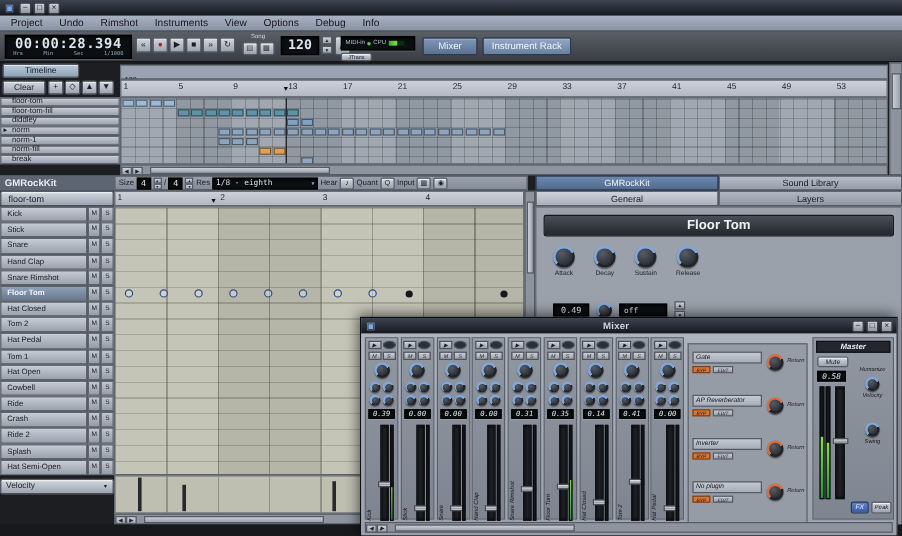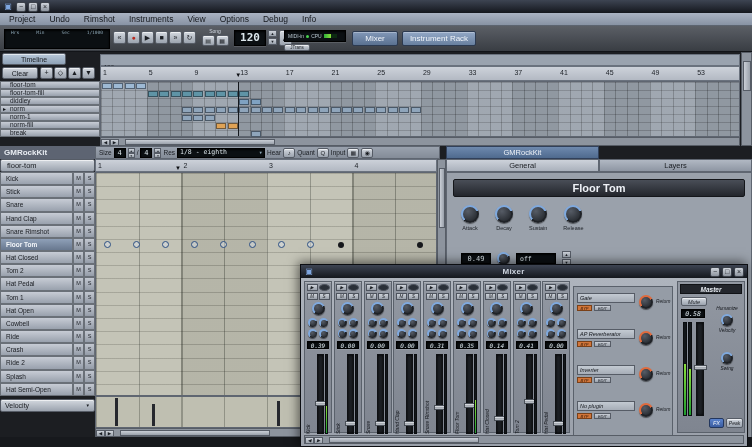--- a/index.html
+++ b/index.html
@@ -194,20 +194,21 @@
       <div class="menu-item">Rimshot</div>
       <div class="menu-item">Instruments</div>
       <div class="menu-item">View</div>
       <div class="menu-item">Options</div>
       <div class="menu-item">Debug</div>
       <div class="menu-item">Info</div>
     </div>
 
   <div id="toolbar">
     <div id="timelcd" class="lcd">
+      <div id="timevalue">00:00:28.394</div>
       <div id="timelabels">
           <span>Hrs</span>
           <span>Min</span>
           <span>Sec</span>
           <span>1/1000</span>
         </div>
     </div>
     <div id="transport">
         <div class="transbtn btn3d">«</div>
         <div class="transbtn btn3d" style="color: rgb(184, 40, 30);">●</div>
@@ -494,20 +495,21 @@
       <div class="velbar" style="left: 18.81px; height: 28px;"></div>
       <div class="velbar" style="left: 56.43px; height: 21.84px;"></div>
       <div class="velbar" style="left: 181.26px; height: 25.2px;"></div>
     </div>
   <div id="pehscroll" class="scrollh">
     <span class="sbtn">◀</span><span class="sbtn">▶</span>
     <span class="hthumb"></span>
   </div>
 
   <div id="racktab1" class="racktab">GMRockKit</div>
+  <div id="racktab2" class="racktab">Sound Library</div>
   <div id="subtab2" class="racktab">Layers</div>
   <div id="subtab1" class="racktab">General</div>
   <div id="rackpanel">
     <div id="instname">Floor Tom</div>
     <div id="envknobs">
         <div class="envk">
           <div class="knob k18"></div>
           <div class="klabel">Attack</div>
         </div>
         <div class="envk">

